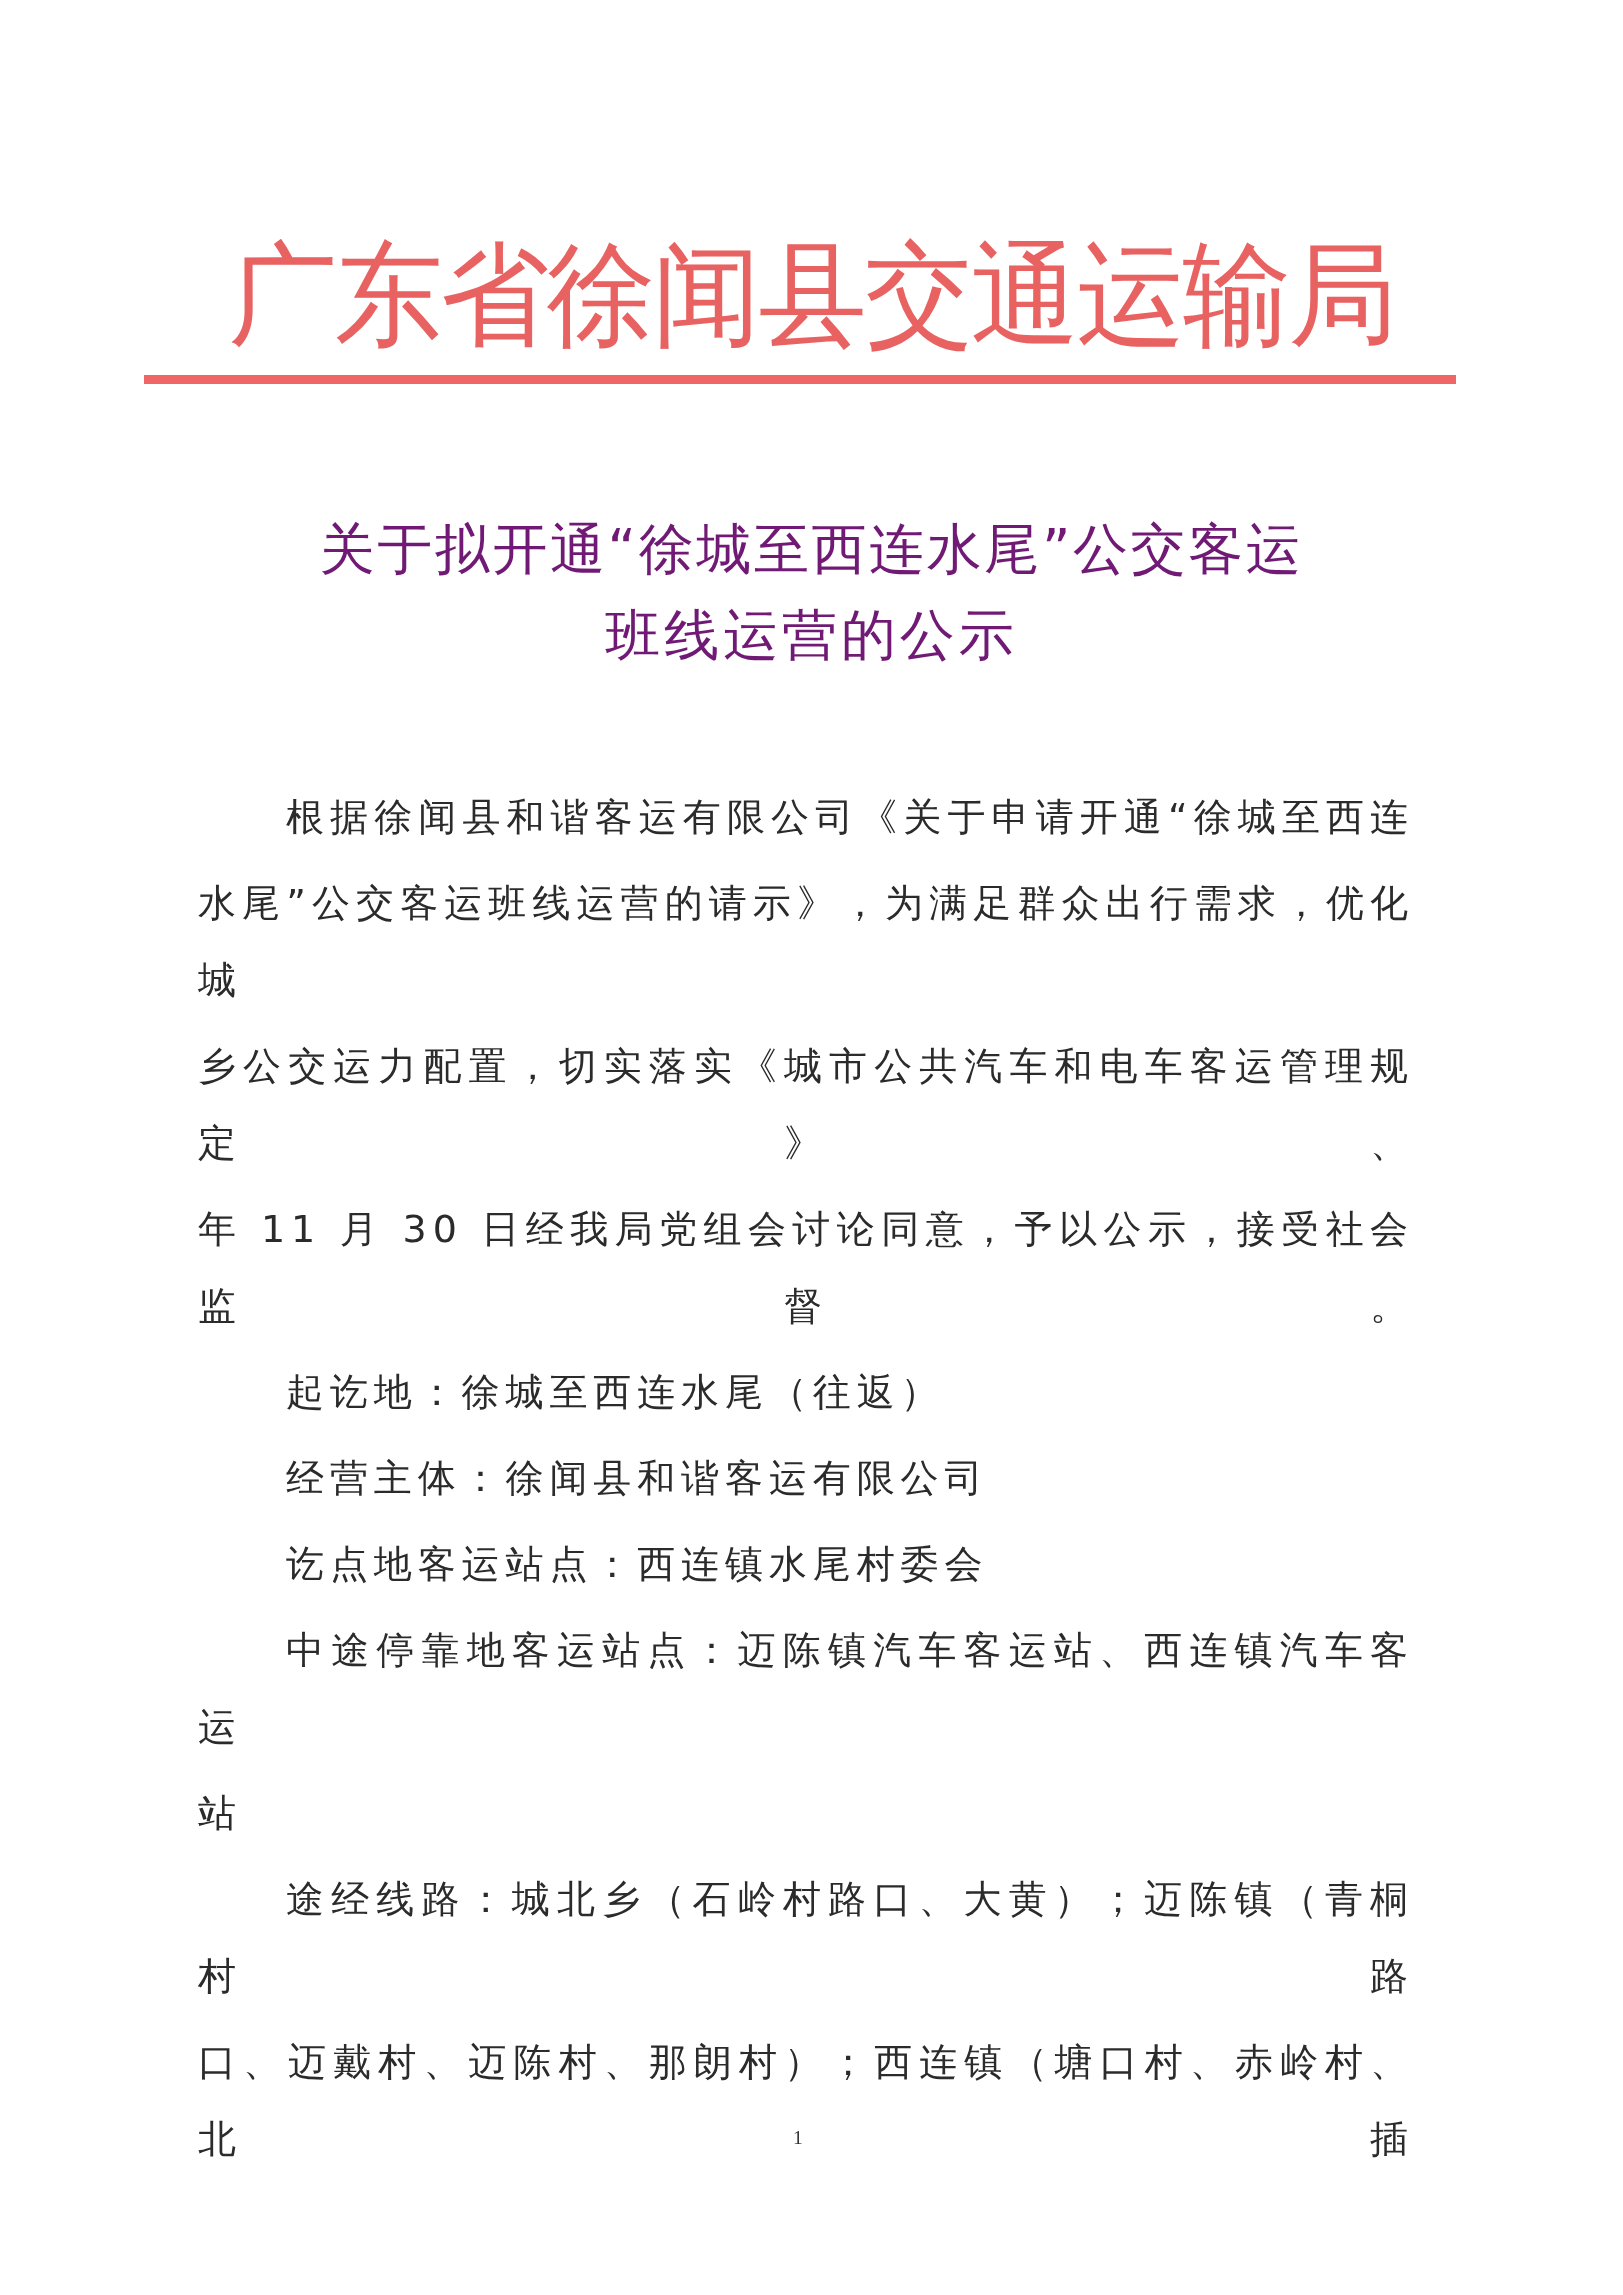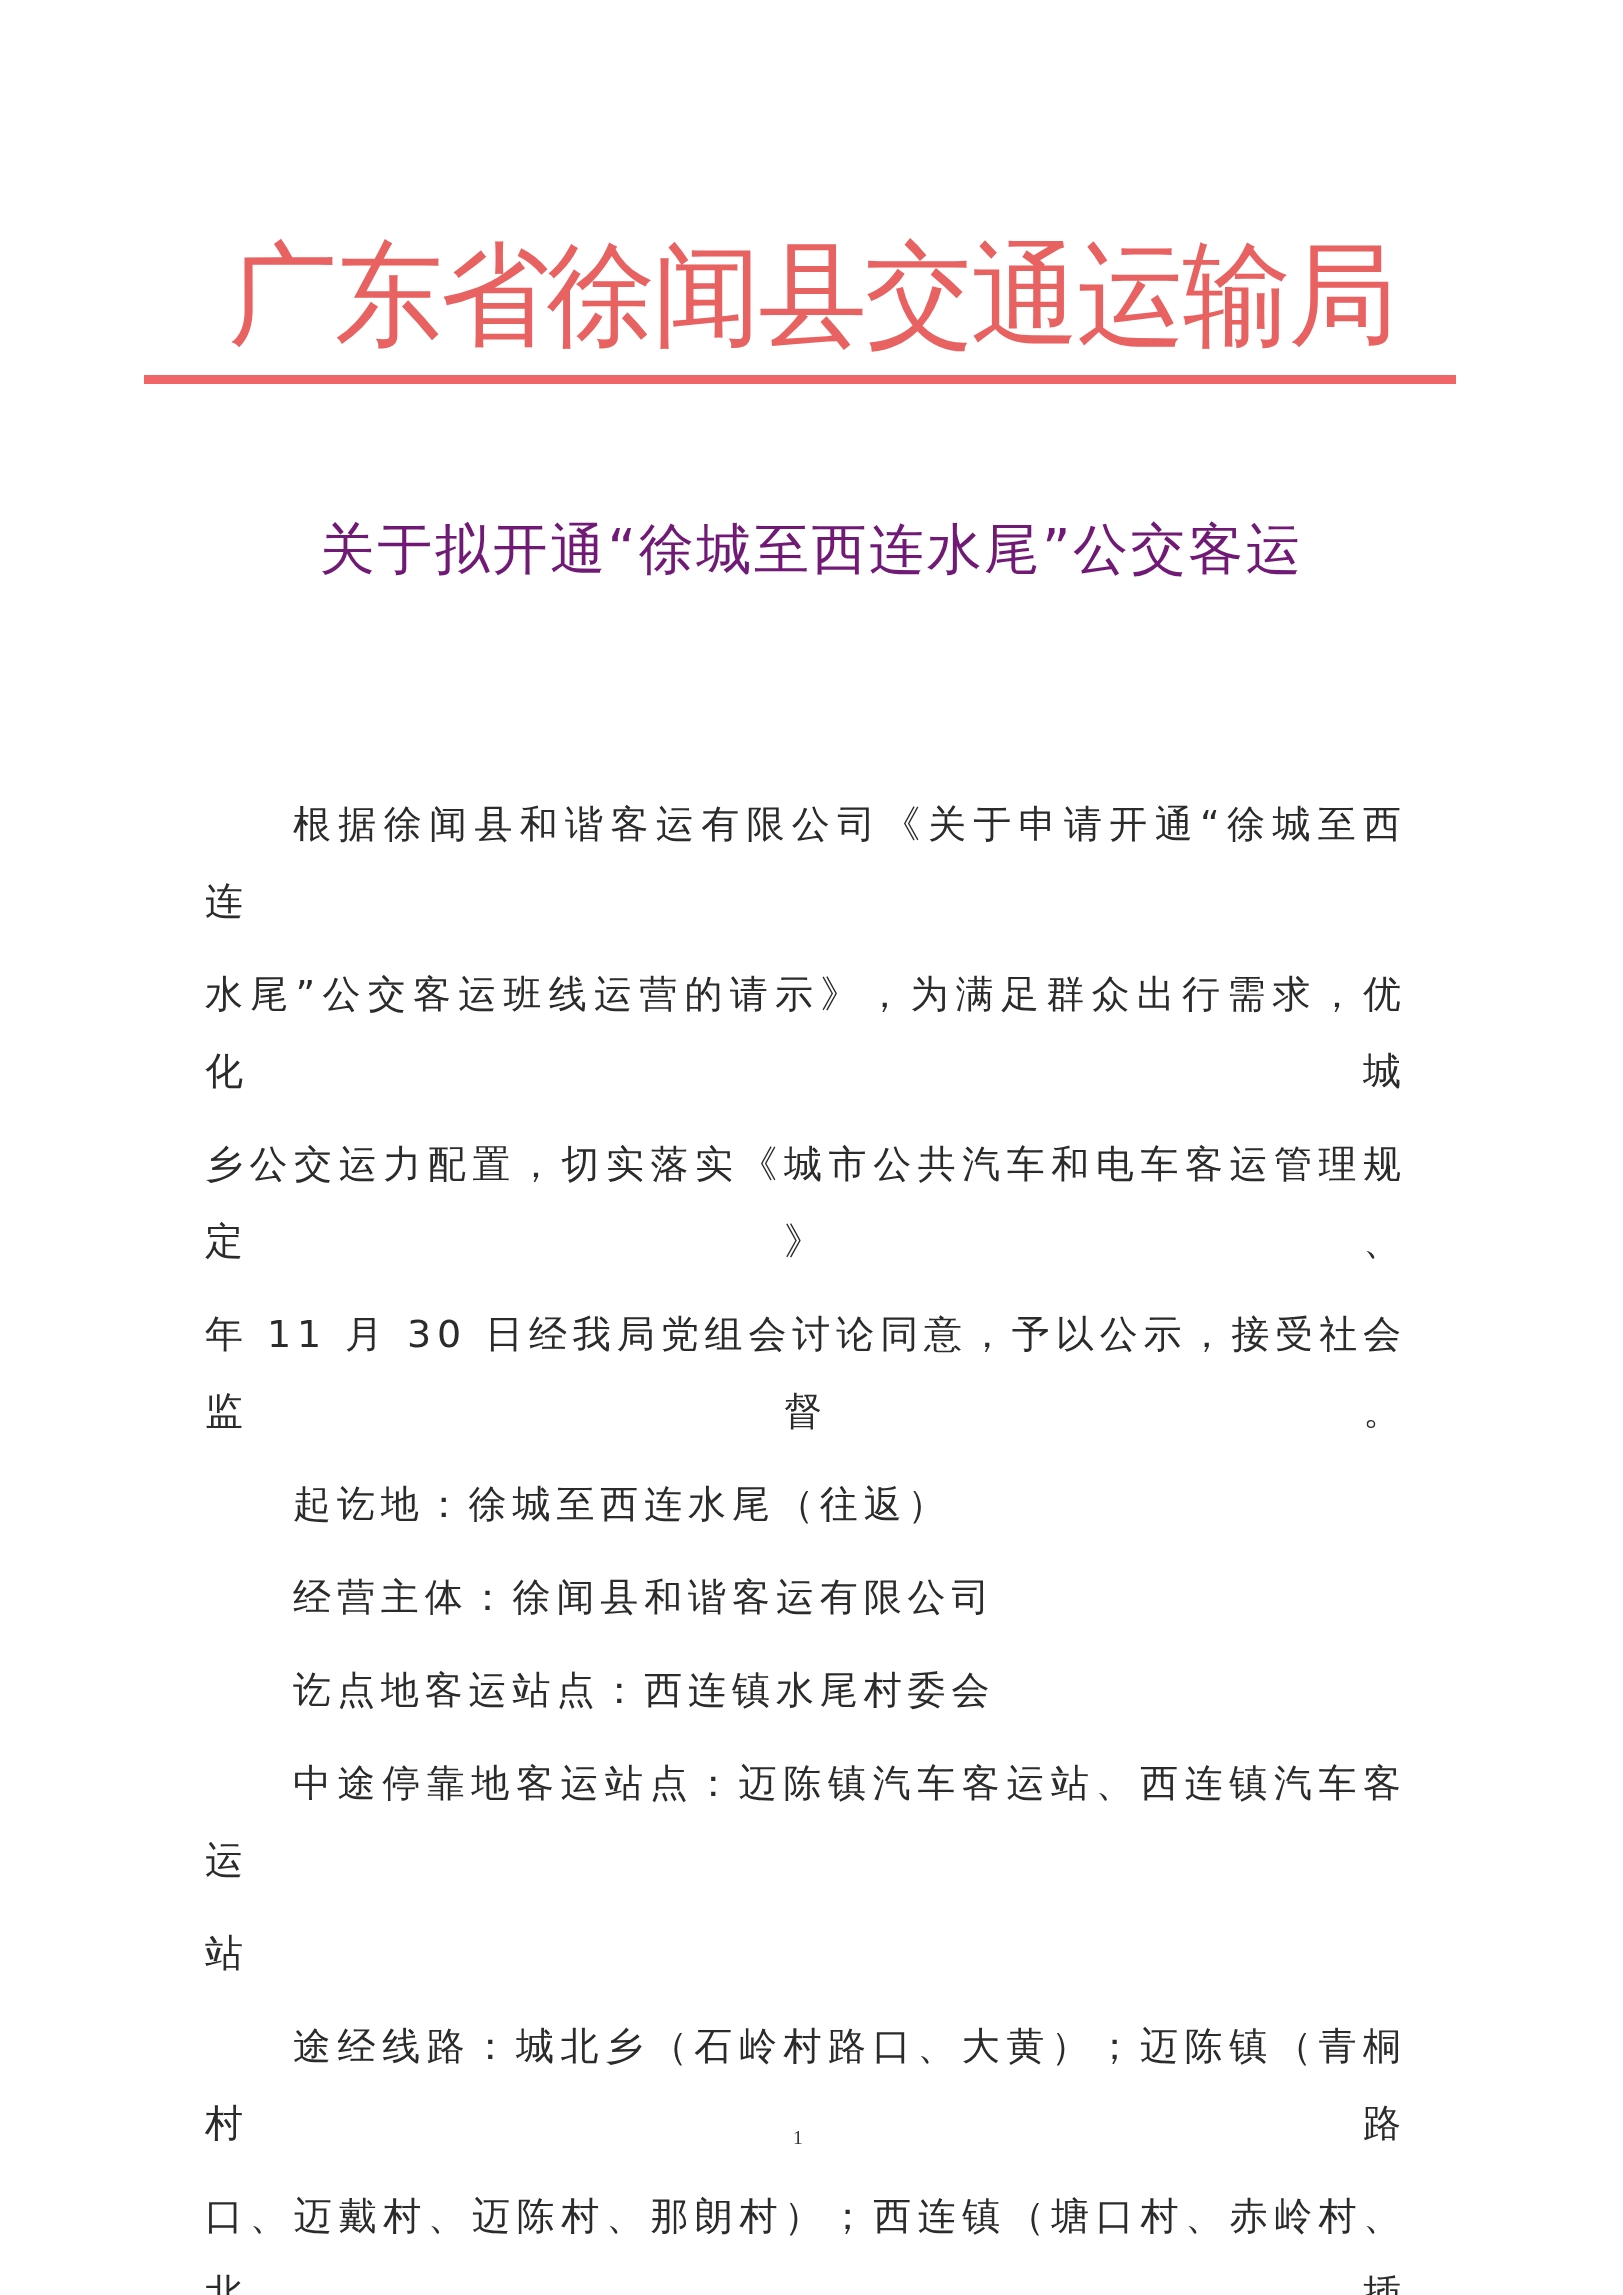--- a/index.html
+++ b/index.html
@@ -68,21 +68,21 @@
       top: 770px;
       width: 1234px;
       font-family: "DejaVu Sans", "Liberation Sans", sans-serif;
       font-size: 38px;
       line-height: 77px;
       letter-spacing: 5.9px;
       color: #2b2b2b;
       text-align: justify;
     }
     .body p {
-      margin: 16px;
+      margin: 9px;
       padding: 0;
     }
     .body p.indent { text-indent: 88px; }
     .body .justify-line {
       text-align-last: justify;
     }
     .page-number {
       position: absolute;
       left: 785px;
       top: 2127px;
@@ -95,20 +95,21 @@
   </style>
 </head>
 <body>
 
 <div class="page">
 
   <div class="letterhead">广东省徐闻县交通运输局</div>
   <div class="red-rule"></div>
 
   <div class="doc-title l1">关于拟开通“徐城至西连水尾”公交客运</div>
+  <div class="doc-title l2">班线运营的公示</div>
 
   <div class="body">
     <p class="indent justify-line">根据徐闻县和谐客运有限公司《关于申请开通“徐城至西连</p>
     <p class="justify-line">水尾”公交客运班线运营的请示》，为满足群众出行需求，优化城</p>
     <p class="justify-line">乡公交运力配置，切实落实《城市公共汽车和电车客运管理规定》、</p>
     <p class="justify-line">年 11 月 30 日经我局党组会讨论同意，予以公示，接受社会监督。</p>
 
     <p class="indent"><span>起讫地：</span><span>徐城至西连水尾（往返）</span></p>
     <p class="indent"><span>经营主体：</span><span>徐闻县和谐客运有限公司</span></p>
     <p class="indent"><span>讫点地客运站点：</span><span>西连镇水尾村委会</span></p>

